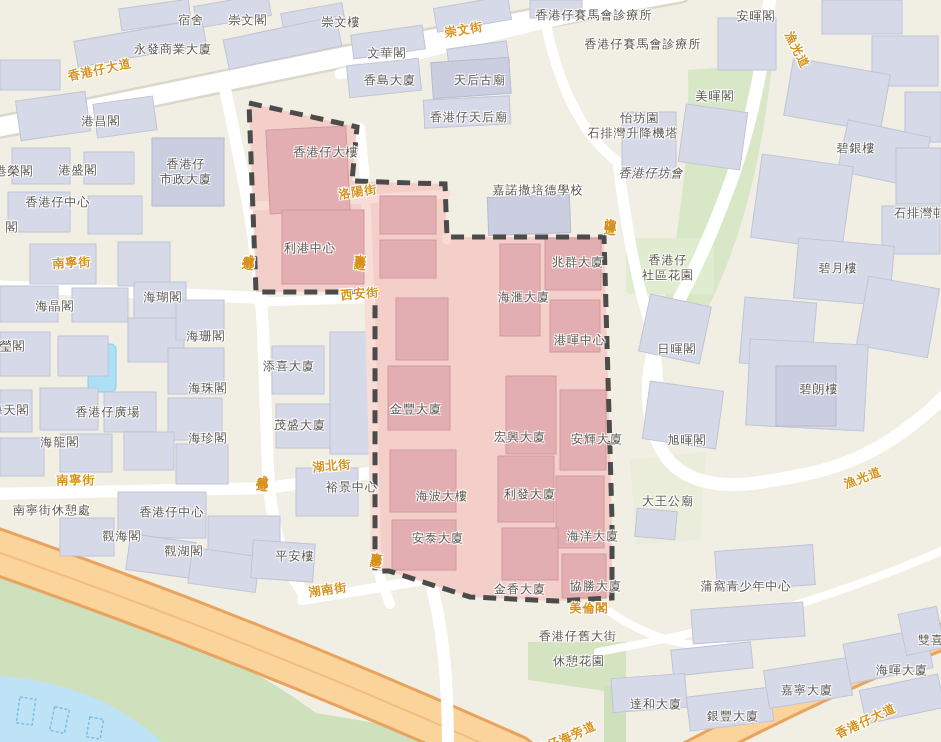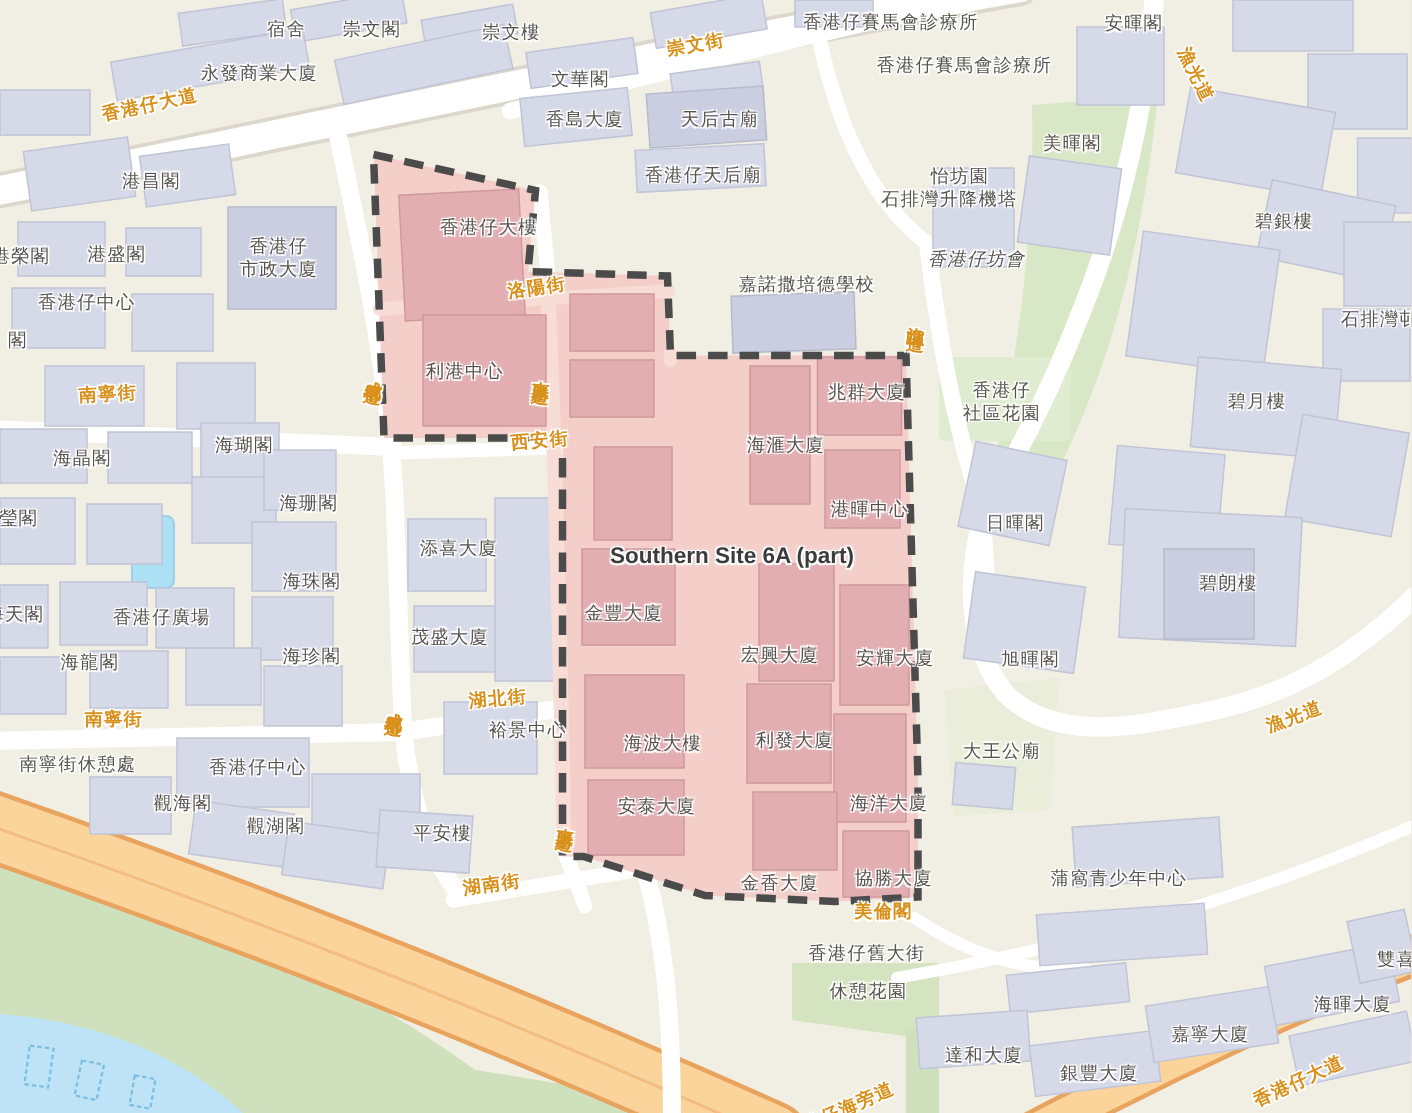--- a/index.html
+++ b/index.html
@@ -211,21 +211,21 @@
       </span>
       <span class="lbl " style="left: 55px; top: 306px; transform: translate(-50%, -50%) rotate(0deg);">海晶閣</span>
       <span class="lbl " style="left: 163px; top: 297px; transform: translate(-50%, -50%) rotate(0deg);">海瑚閣</span>
       <span class="lbl " style="left: 206px; top: 336px; transform: translate(-50%, -50%) rotate(0deg);">海珊閣</span>
       <span class="lbl " style="left: 208px; top: 388px; transform: translate(-50%, -50%) rotate(0deg);">海珠閣</span>
       <span class="lbl " style="left: 6px; top: 346px; transform: translate(-50%, -50%) rotate(0deg);">海瑩閣</span>
       <span class="lbl " style="left: 10px; top: 410px; transform: translate(-50%, -50%) rotate(0deg);">海天閣</span>
       <span class="lbl " style="left: 108px; top: 412px; transform: translate(-50%, -50%) rotate(0deg);">香港仔廣場</span>
       <span class="lbl " style="left: 60px; top: 442px; transform: translate(-50%, -50%) rotate(0deg);">海龍閣</span>
       <span class="lbl " style="left: 175px; top: 438px; transform: translate(-50%, -50%) rotate(0deg); margin-left: 33px;">海珍閣</span>
-      <span class="lbl " style="left: 306px; top: 366px; transform: translate(-50%, -50%) rotate(0deg);">添喜大廈</span>
+      <span class="lbl " style="left: 289px; top: 366px; transform: translate(-50%, -50%) rotate(0deg);">添喜大廈</span>
       <span class="lbl " style="left: 300px; top: 425px; transform: translate(-50%, -50%) rotate(0deg);">茂盛大廈</span>
       <span class="lbl " style="left: 352px; top: 487px; transform: translate(-50%, -50%) rotate(0deg);">裕景中心</span>
       <span class="lbl " style="left: 52px; top: 510px; transform: translate(-50%, -50%) rotate(0deg);">南寧街休憩處</span>
       <span class="lbl " style="left: 172px; top: 512px; transform: translate(-50%, -50%) rotate(0deg);">香港仔中心</span>
       <span class="lbl " style="left: 122px; top: 536px; transform: translate(-50%, -50%) rotate(0deg);">觀海閣</span>
       <span class="lbl " style="left: 184px; top: 551px; transform: translate(-50%, -50%) rotate(0deg);">觀湖閣</span>
       <span class="lbl " style="left: 295px; top: 556px; transform: translate(-50%, -50%) rotate(0deg);">平安樓</span>
       <span class="lbl " style="left: 538px; top: 190px; transform: translate(-50%, -50%) rotate(0deg);">嘉諾撒培德學校</span>
       <span class="lbl " style="left: 651px; top: 173px; transform: translate(-50%, -50%) rotate(0deg); font-style: italic;">香港仔坊會</span>
       <span class="lbl " style="left: 668px; top: 268px; transform: translate(-50%, -50%) rotate(0deg);">
@@ -270,15 +270,14 @@
       <span class="lbl s" style="left: 328px; top: 590px; transform: translate(-50%, -50%) rotate(-8deg);">湖南街</span>
       <span class="lbl s" style="left: 589px; top: 608px; transform: translate(-50%, -50%) rotate(0deg);">美倫閣</span>
       <span class="lbl s" style="left: 863px; top: 478px; transform: translate(-50%, -50%) rotate(-20deg);">漁光道</span>
       <span class="lbl s" style="left: 866px; top: 721px; transform: translate(-50%, -50%) rotate(-25deg);">香港仔大道</span>
       <span class="lbl s" style="left: 560px; top: 741px; transform: translate(-50%, -50%) rotate(-24deg);">香港仔海旁道</span>
       <span class="lbl sv" style="left: 250px; top: 247px; transform: translate(-50%, -50%) rotate(8deg);">成都道</span>
       <span class="lbl sv" style="left: 263px; top: 468px; transform: translate(-50%, -50%) rotate(5deg);">成都道</span>
       <span class="lbl sv" style="left: 361px; top: 247px; transform: translate(-50%, -50%) rotate(5deg);">東勝道</span>
       <span class="lbl sv" style="left: 378px; top: 545px; transform: translate(-50%, -50%) rotate(8deg);">東勝道</span>
       <span class="lbl sv" style="left: 611px; top: 212px; transform: translate(-50%, -50%) rotate(5deg);">漁暉道</span>
-      <span class="lbl site" style="left: 488px; top: 372px; transform: translate(-50%, -50%) rotate(0deg);">Southern Site 6A (part)</span>
     </div>
 </div>
 
 </body></html>

